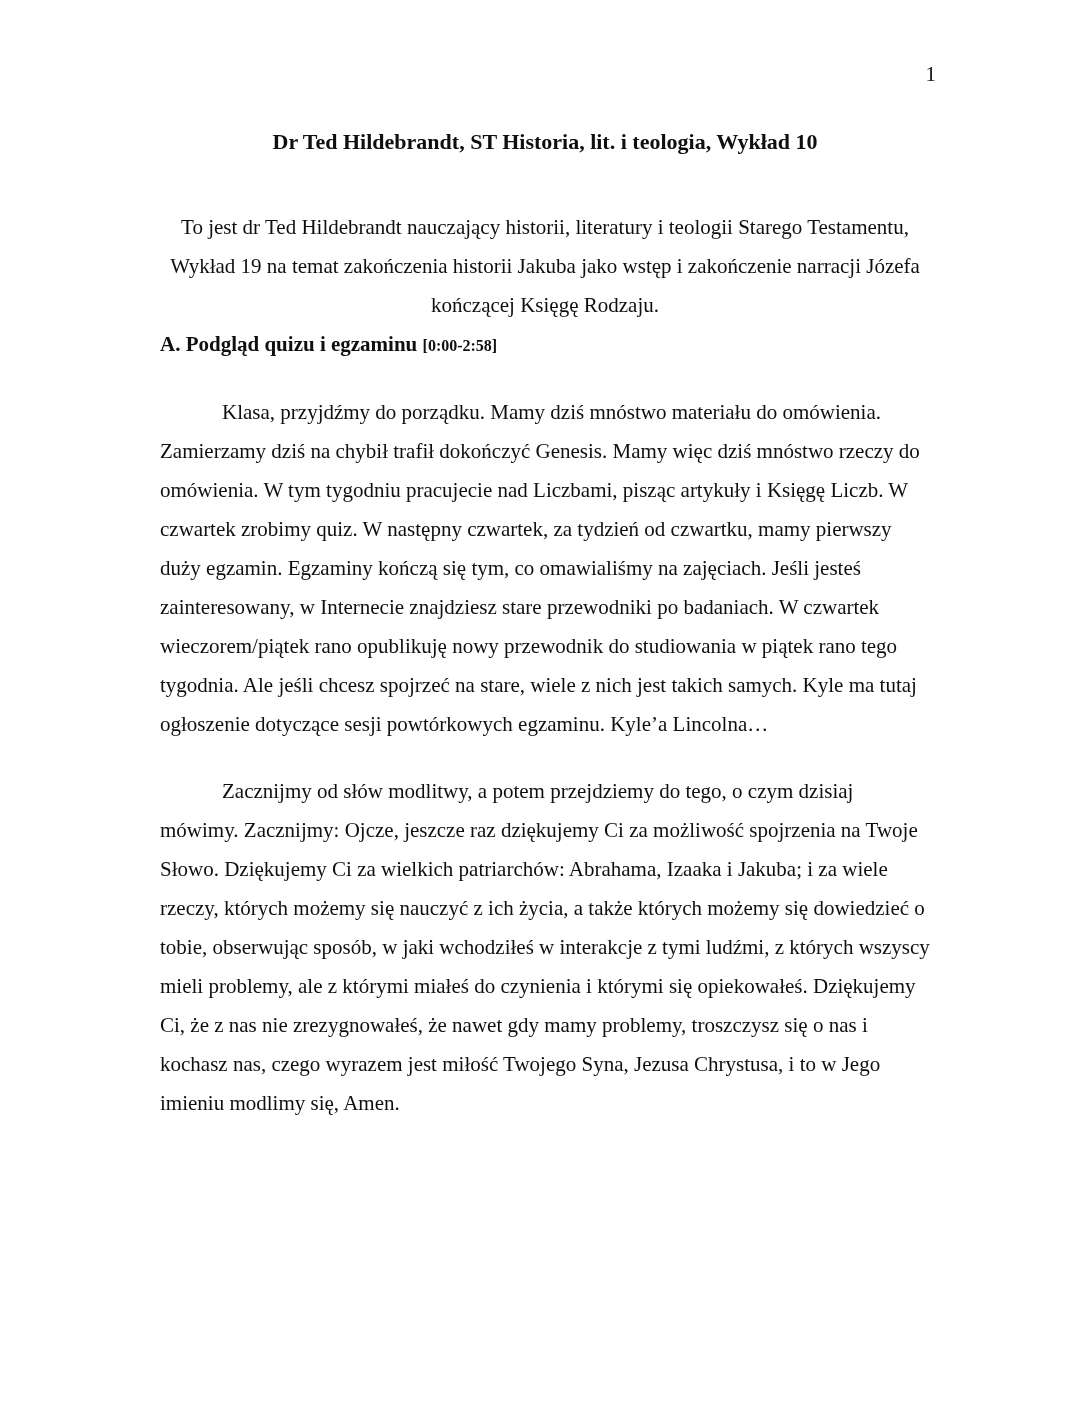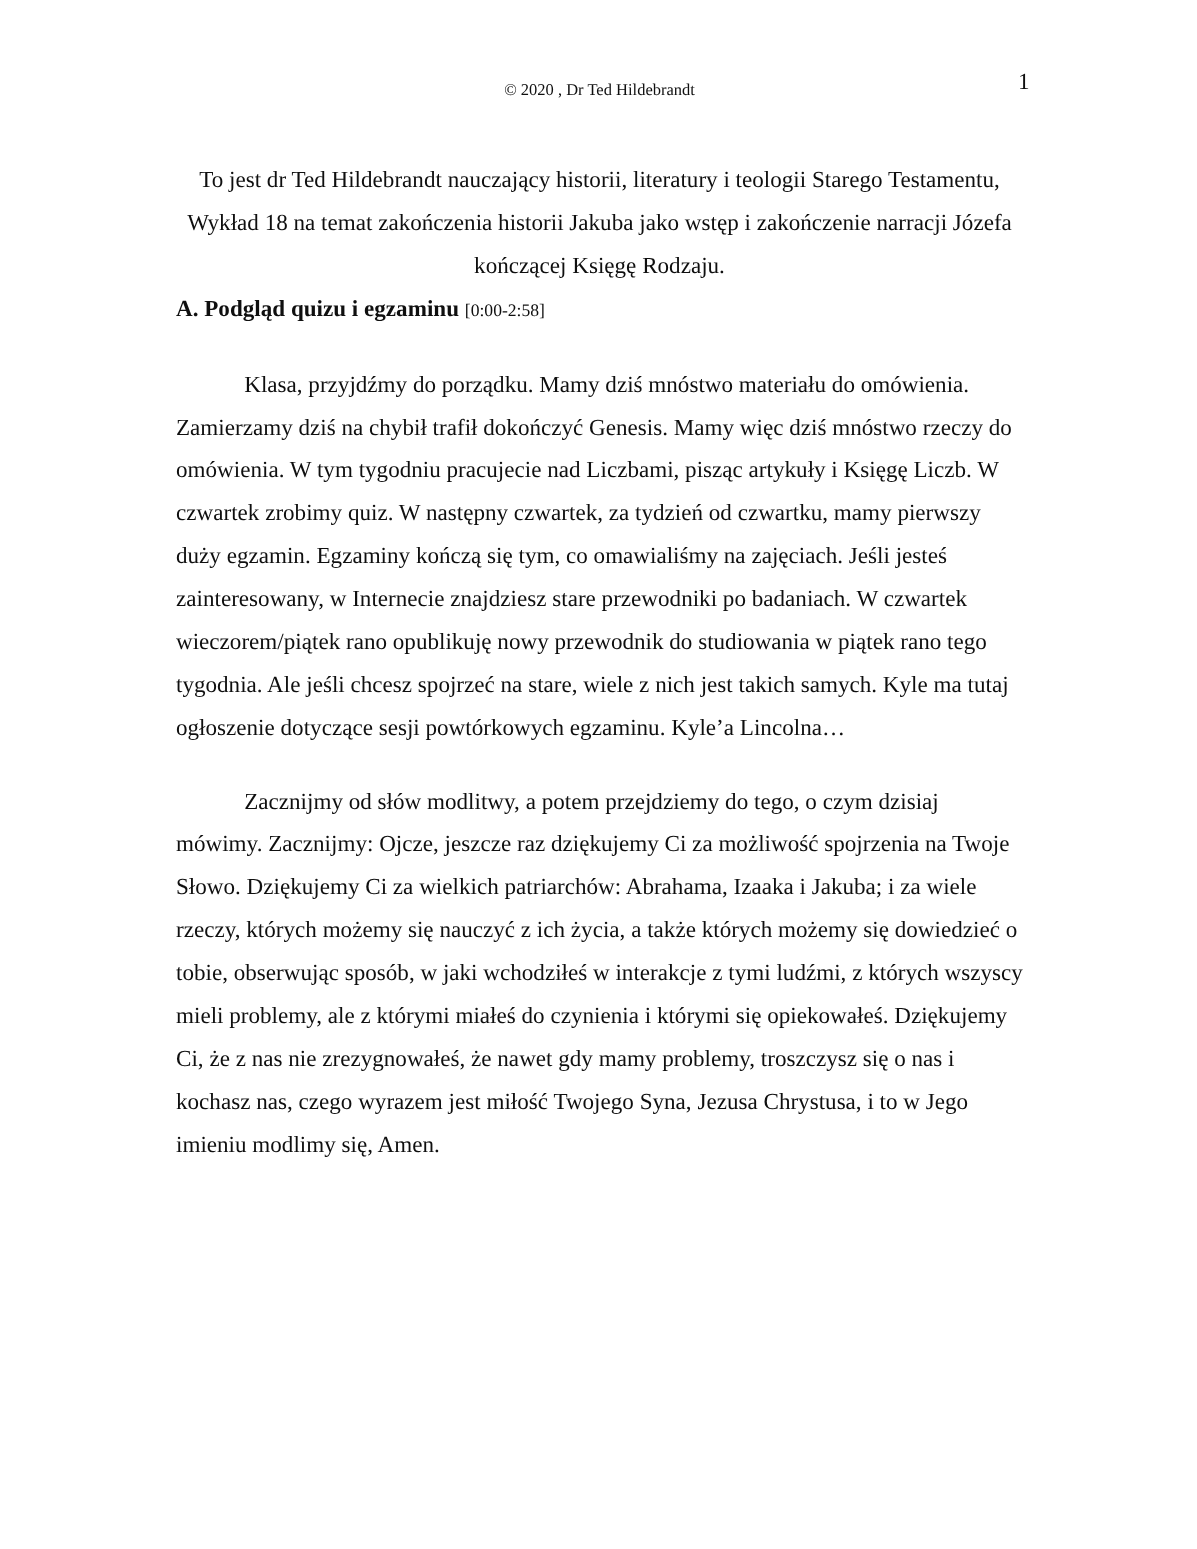--- a/index.html
+++ b/index.html
@@ -42,44 +42,44 @@
     text-align: center;
     font-size: 21px;
     line-height: 39px;
   }
   .section-heading {
     font-size: 21px;
     line-height: 39px;
     font-weight: bold;
   }
   .section-heading .timestamp {
-    font-weight: normal;
+    font-weight: bold;
     font-size: 16px;
   }
   .body-para {
     font-size: 21px;
     line-height: 39px;
     text-indent: 62px;
     text-align: left;
     margin-top: 28px;
   }
   .italic {
   }
 </style>
 </head>
 <body>
 
 <div class="page">
 
   <div class="page-number">1</div>
 
+  <h1 class="title">Dr Ted Hildebrandt, ST Historia, lit. i teologia, Wykład 10</h1>
 
-  <div class="copyright">© 2020 , Dr Ted Hildebrandt</div>
 
-  <p class="intro">To jest dr Ted Hildebrandt nauczający historii, literatury i teologii Starego Testamentu, Wykład 18 na temat zakończenia historii Jakuba jako wstęp i zakończenie narracji Józefa kończącej Księgę Rodzaju.</p>
+  <p class="intro">To jest dr Ted Hildebrandt nauczający historii, literatury i teologii Starego Testamentu, Wykład 19 na temat zakończenia historii Jakuba jako wstęp i zakończenie narracji Józefa kończącej Księgę Rodzaju.</p>
 
   <p class="section-heading">
     <span>A. Podgląd quizu i egzaminu</span>
     <span class="timestamp">[0:00-2:58]</span>
   </p>
 
   <p class="body-para">Klasa, przyjdźmy do porządku. Mamy dziś mnóstwo materiału do omówienia. Zamierzamy dziś na chybił trafił dokończyć Genesis. Mamy więc dziś mnóstwo rzeczy do omówienia. W tym tygodniu pracujecie nad Liczbami, pisząc artykuły i Księgę Liczb. W czwartek zrobimy quiz. W następny czwartek, za tydzień od czwartku, mamy pierwszy duży egzamin. Egzaminy kończą się tym, co omawialiśmy na zajęciach. Jeśli jesteś zainteresowany, w Internecie znajdziesz stare przewodniki po badaniach. W czwartek wieczorem/piątek rano opublikuję nowy przewodnik do studiowania w piątek rano tego tygodnia. Ale jeśli chcesz spojrzeć na stare, wiele z nich jest takich samych. Kyle ma tutaj ogłoszenie dotyczące sesji powtórkowych egzaminu. Kyle’a Lincolna…</p>
 
   <p class="body-para">
     <span>Zacznijmy od słów modlitwy, a potem przejdziemy do tego, o czym dzisiaj mówimy. Zacznijmy: </span>

